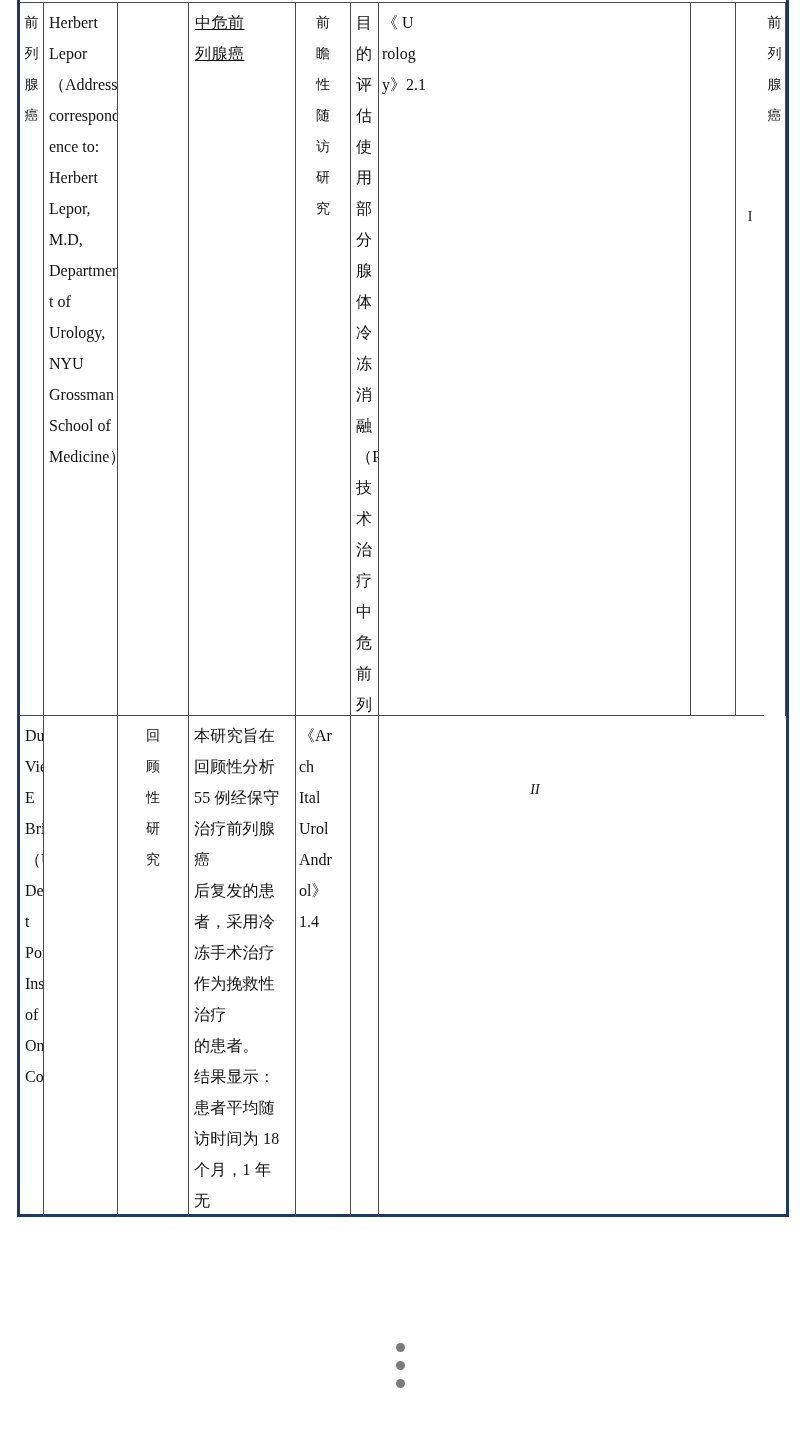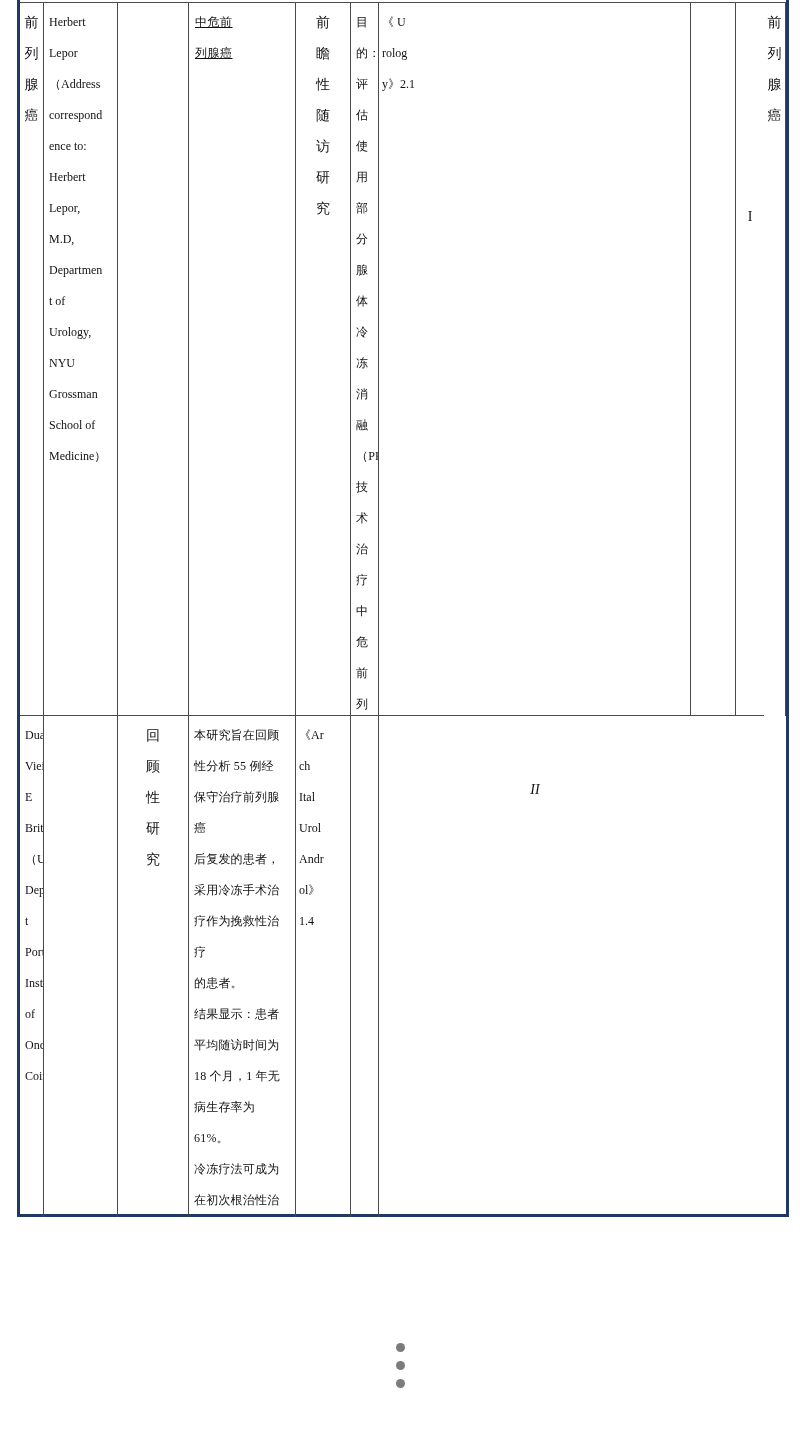--- a/index.html
+++ b/index.html
@@ -20,21 +20,21 @@
     margin-top:2px;width:766px;
     display:grid;
     grid-template-columns:24px 74px 71px 107px 55px 28px 312px 45px 28px 22px;
     grid-template-rows:713px 501px;
     border-top:1px solid #4a4a4a;
   }
   .cell{
     box-sizing:border-box;
     border-right:1px solid #4a4a4a;
     padding:4px 3px 0 5px;
-    font-size:12px;line-height:31px;
+    font-size:16px;line-height:31px;
     white-space:pre-line;
     overflow:hidden;
   }
   .cell.last-col{border-right:none;}
   .row1{border-bottom:1px solid #4a4a4a;}
   .v-col{text-align:center;padding-left:0;padding-right:0;font-size:14px;}
   .pop-col{padding-left:6px;letter-spacing:0.5px;text-decoration:underline;}
   .summary-col{padding-left:5px;padding-right:12px;letter-spacing:0.2px;}
   .journal-col{padding-left:3px;padding-right:2px;}
   .level-cell{text-align:center;font-size:14px;padding-left:0;padding-right:0;}

